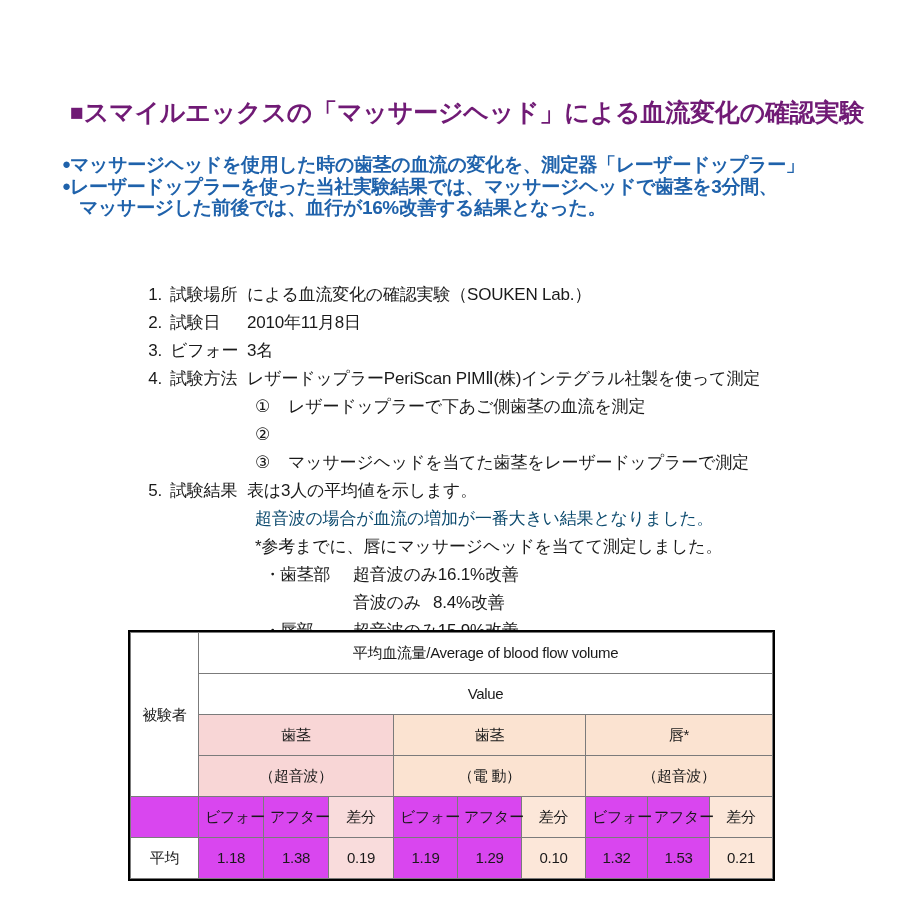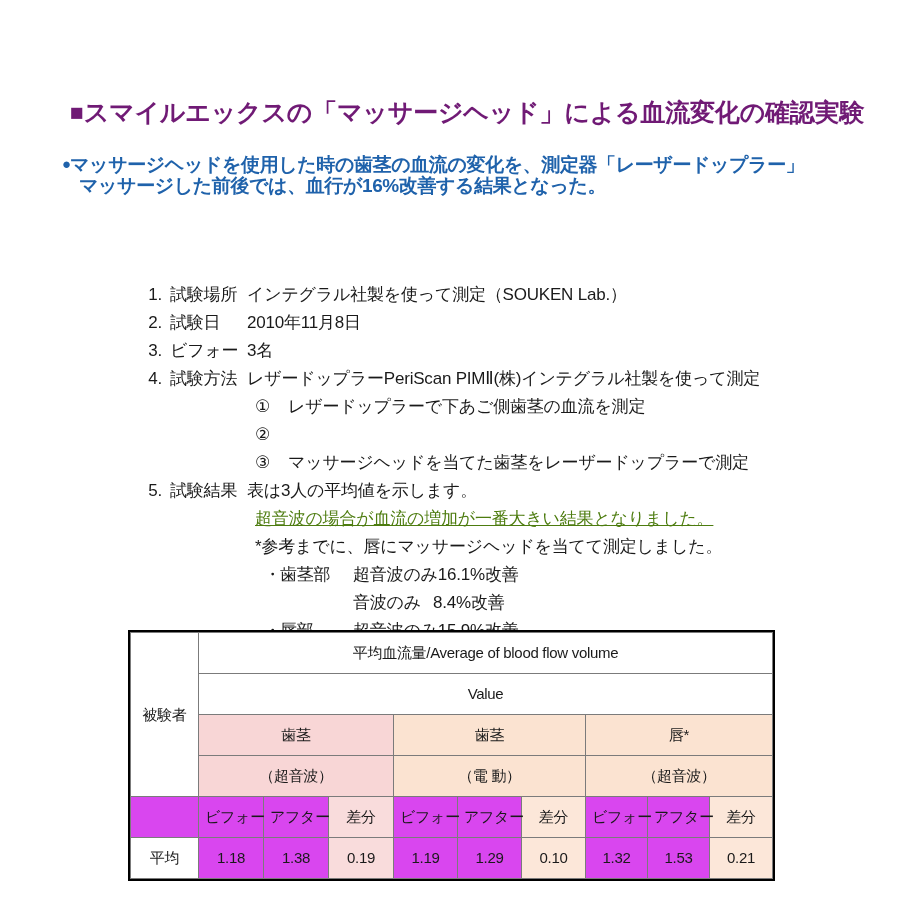--- a/index.html
+++ b/index.html
@@ -93,21 +93,21 @@
   }
   .sub-num {
     width: 33px;
     flex: 0 0 33px;
   }
 
   .res-line {
     white-space: nowrap;
     padding-left: 115px;
   }
-  .res-line.red { color: #4d7c0f; text-decoration: underline; }
+  .res-line.red { color: #0c4a6e; }
 
   .meas-row {
     display: flex;
     align-items: baseline;
     white-space: nowrap;
     padding-left: 124px;
   }
   .meas-mark {
     width: 16px;
     flex: 0 0 16px;
@@ -170,31 +170,32 @@
 
   <div class="title"><span class="sq">■</span><span>スマイルエックスの「マッサージヘッド」による血流変化の確認実験</span></div>
 
   <div class="blue-block">
 
     <div class="blue-para">
       <div class="blue-line"><span class="bdot">●</span><span>マッサージヘッドを使用した時の歯茎の血流の変化を、測定器「レーザードップラー」</span></div>
     </div>
 
     <div class="blue-para">
+      <div class="blue-line"><span class="bdot">●</span><span>レーザードップラーを使った当社実験結果では、マッサージヘッドで歯茎を3分間、</span></div>
       <div class="blue-line indent">マッサージした前後では、血行が16%改善する結果となった。</div>
     </div>
 
   </div>
 
   <div class="spec">
 
     <div class="spec-row">
       <span class="spec-num">1.</span>
       <span class="spec-label">試験場所</span>
-      <span class="spec-val">インテグラル社製を使って測定（SOUKEN Lab.）</span>
+      <span class="spec-val">による血流変化の確認実験（SOUKEN Lab.）</span>
     </div>
 
     <div class="spec-row">
       <span class="spec-num">2.</span>
       <span class="spec-label">試験日</span>
       <span class="spec-val">2010年11月8日</span>
     </div>
 
     <div class="spec-row">
       <span class="spec-num">3.</span>

